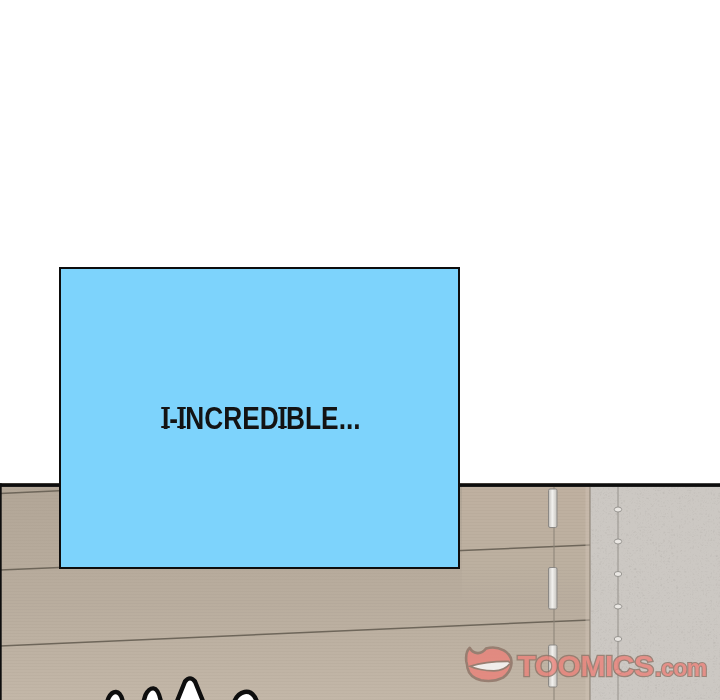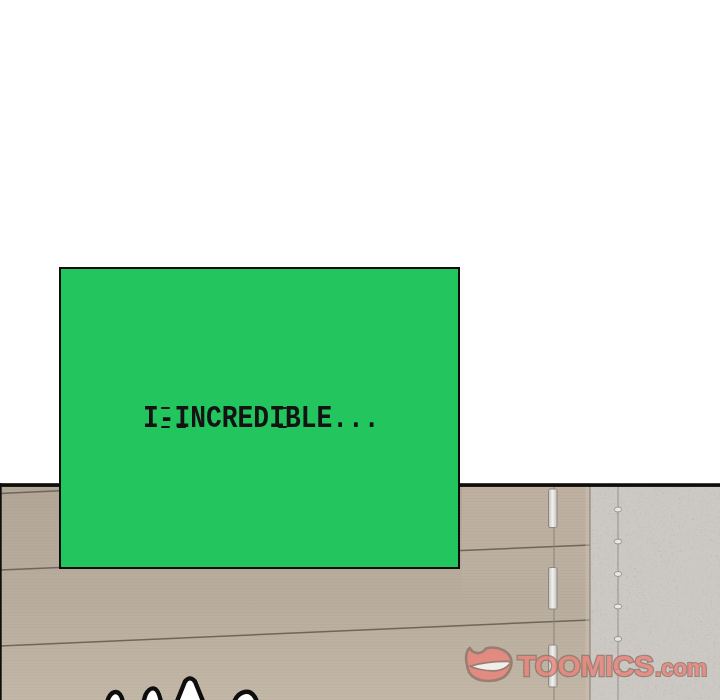--- a/index.html
+++ b/index.html
@@ -1,20 +1,20 @@
 <!DOCTYPE html>
 <html><head>
 <meta charset="utf-8">
 <style>
   html,body{margin:0;padding:0;}
   body{width:720px;height:700px;background:#ffffff;overflow:hidden;position:relative;
        font-family:"Liberation Sans", sans-serif;}
   #scene{position:absolute;left:0;top:0;width:720px;height:700px;}
   #box{position:absolute;left:59px;top:267px;width:396.5px;height:297.5px;
-       background:#22c55e;border:2.6px solid #0d0d0d;font-family:Liberation Mono, monospace;}
+       background:#7dd3fc;border:2.6px solid #0d0d0d;}
   #txt{position:absolute;left:1.5px;top:131.5px;width:100%;text-align:center;
        font-weight:bold;font-size:31px;color:#131313;letter-spacing:0px;
        transform:scaleX(0.848);transform-origin:50% 50%;}
 </style>
 </head>
 <body>
 <svg id="scene" width="720" height="700" viewBox="0 0 720 700" xmlns="http://www.w3.org/2000/svg">
   <defs>
     <linearGradient id="woodL" x1="0" y1="483" x2="0" y2="700" gradientUnits="userSpaceOnUse">
       <stop offset="0" stop-color="#b2a697"></stop>

